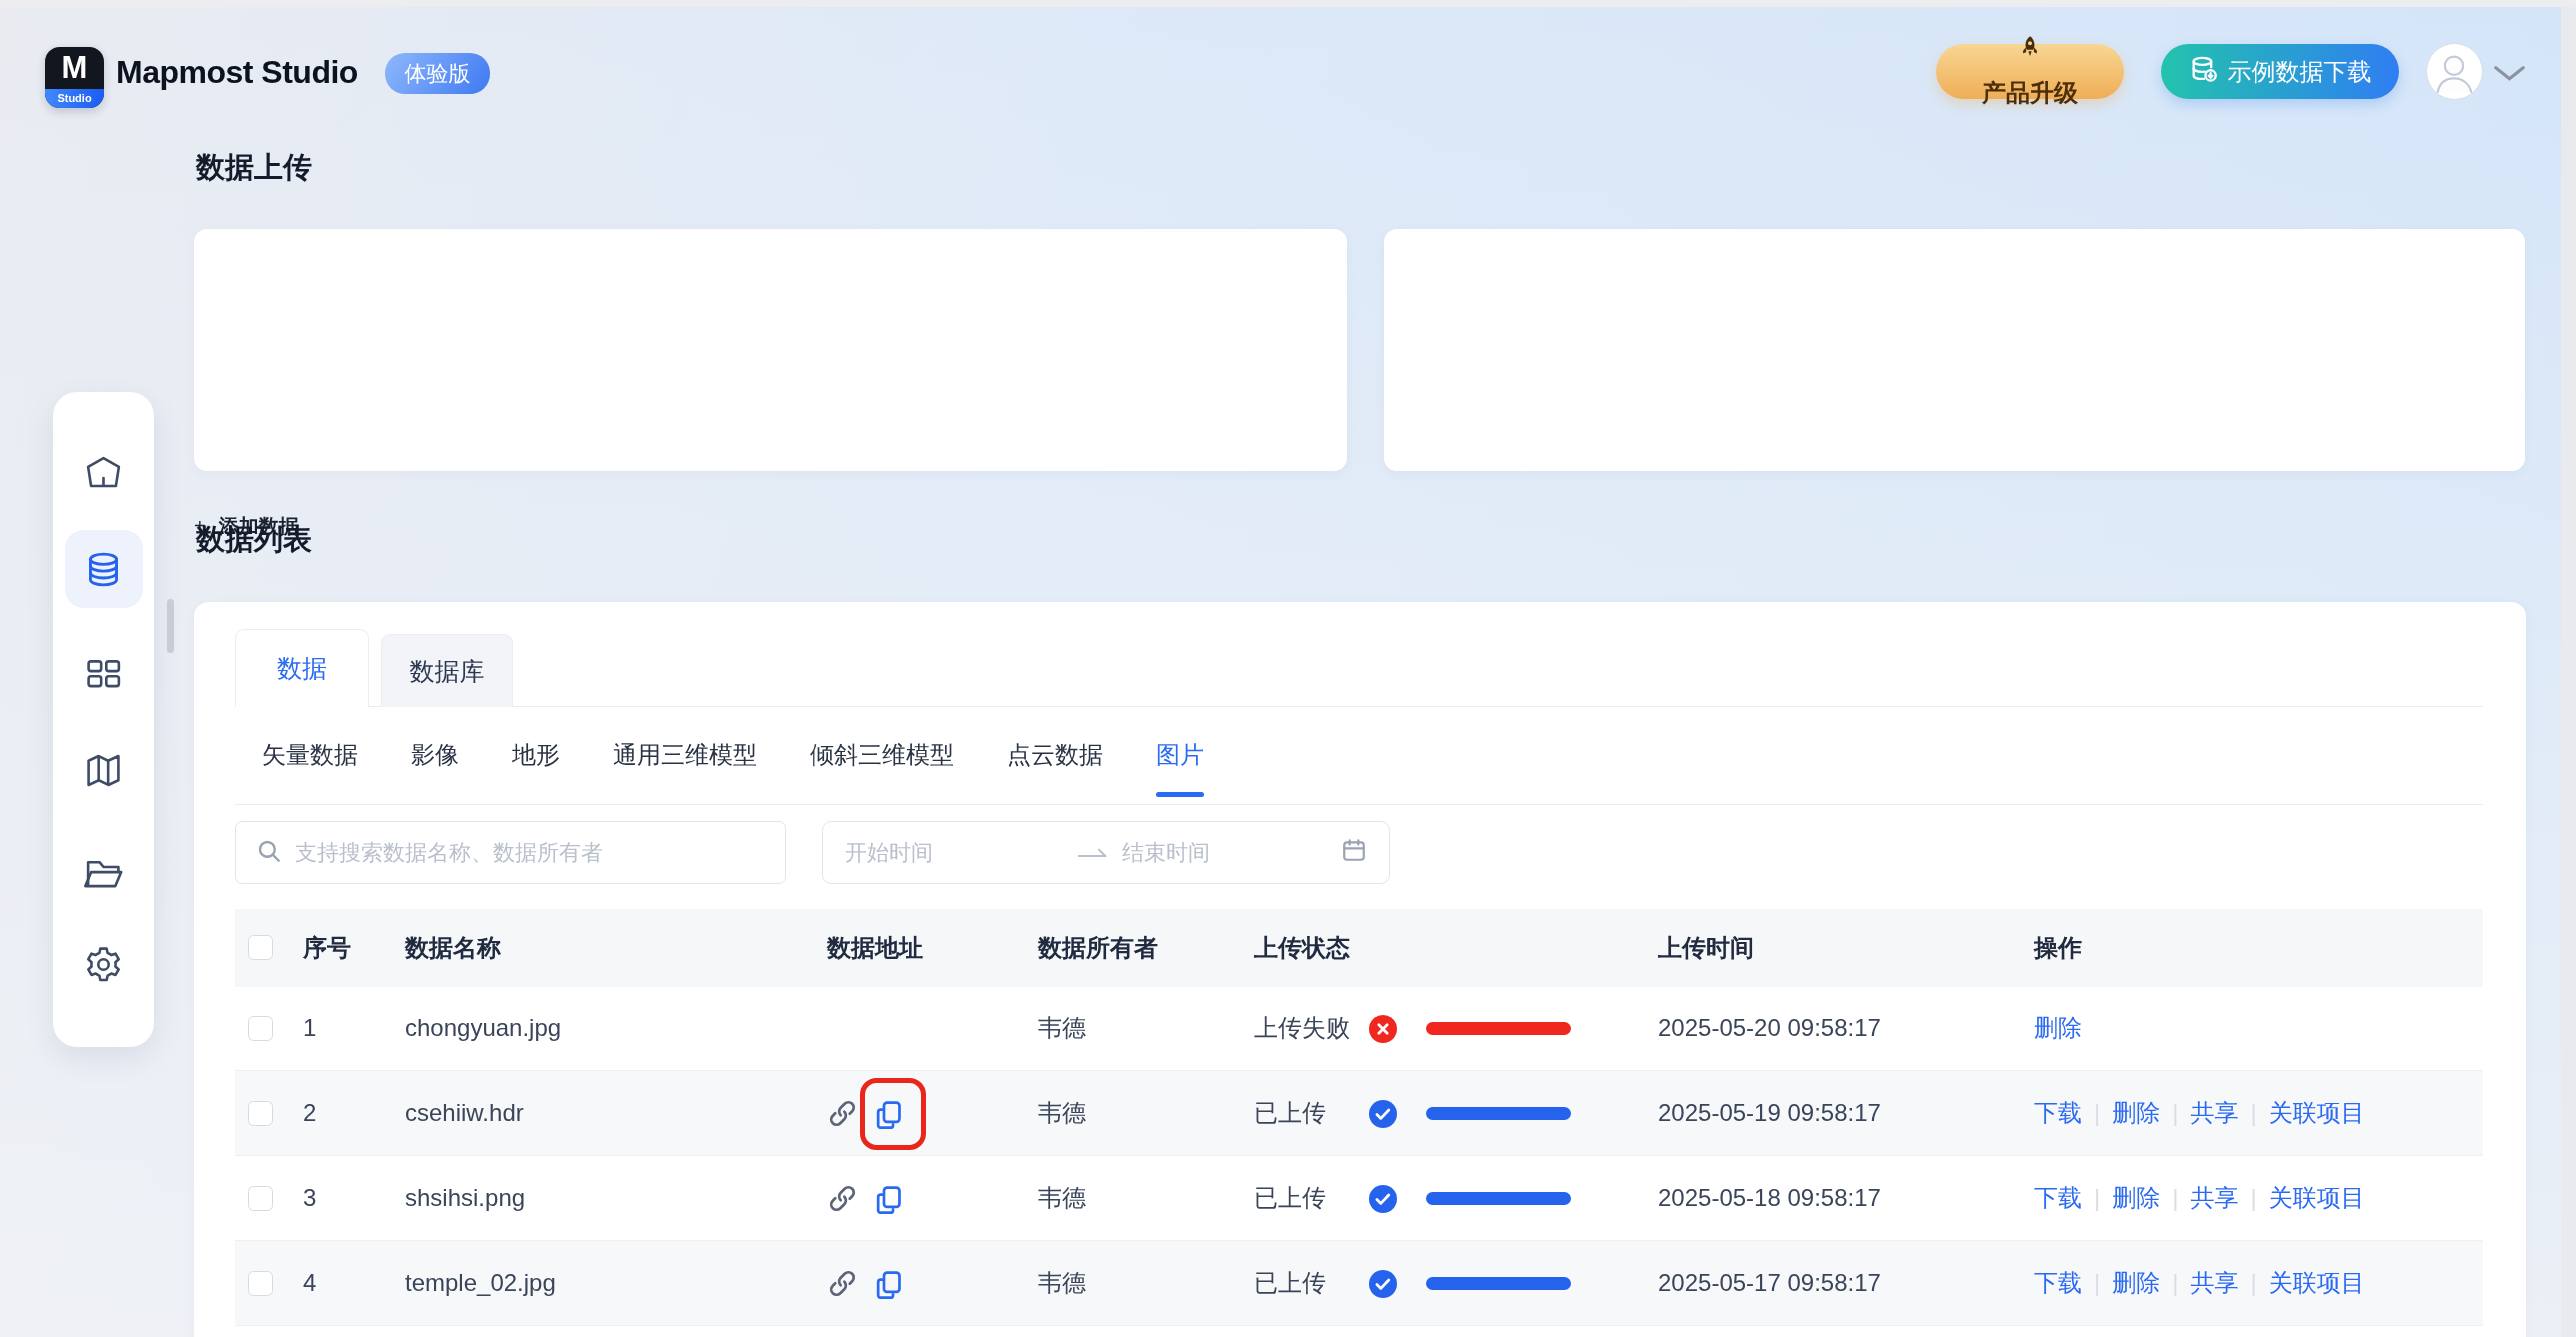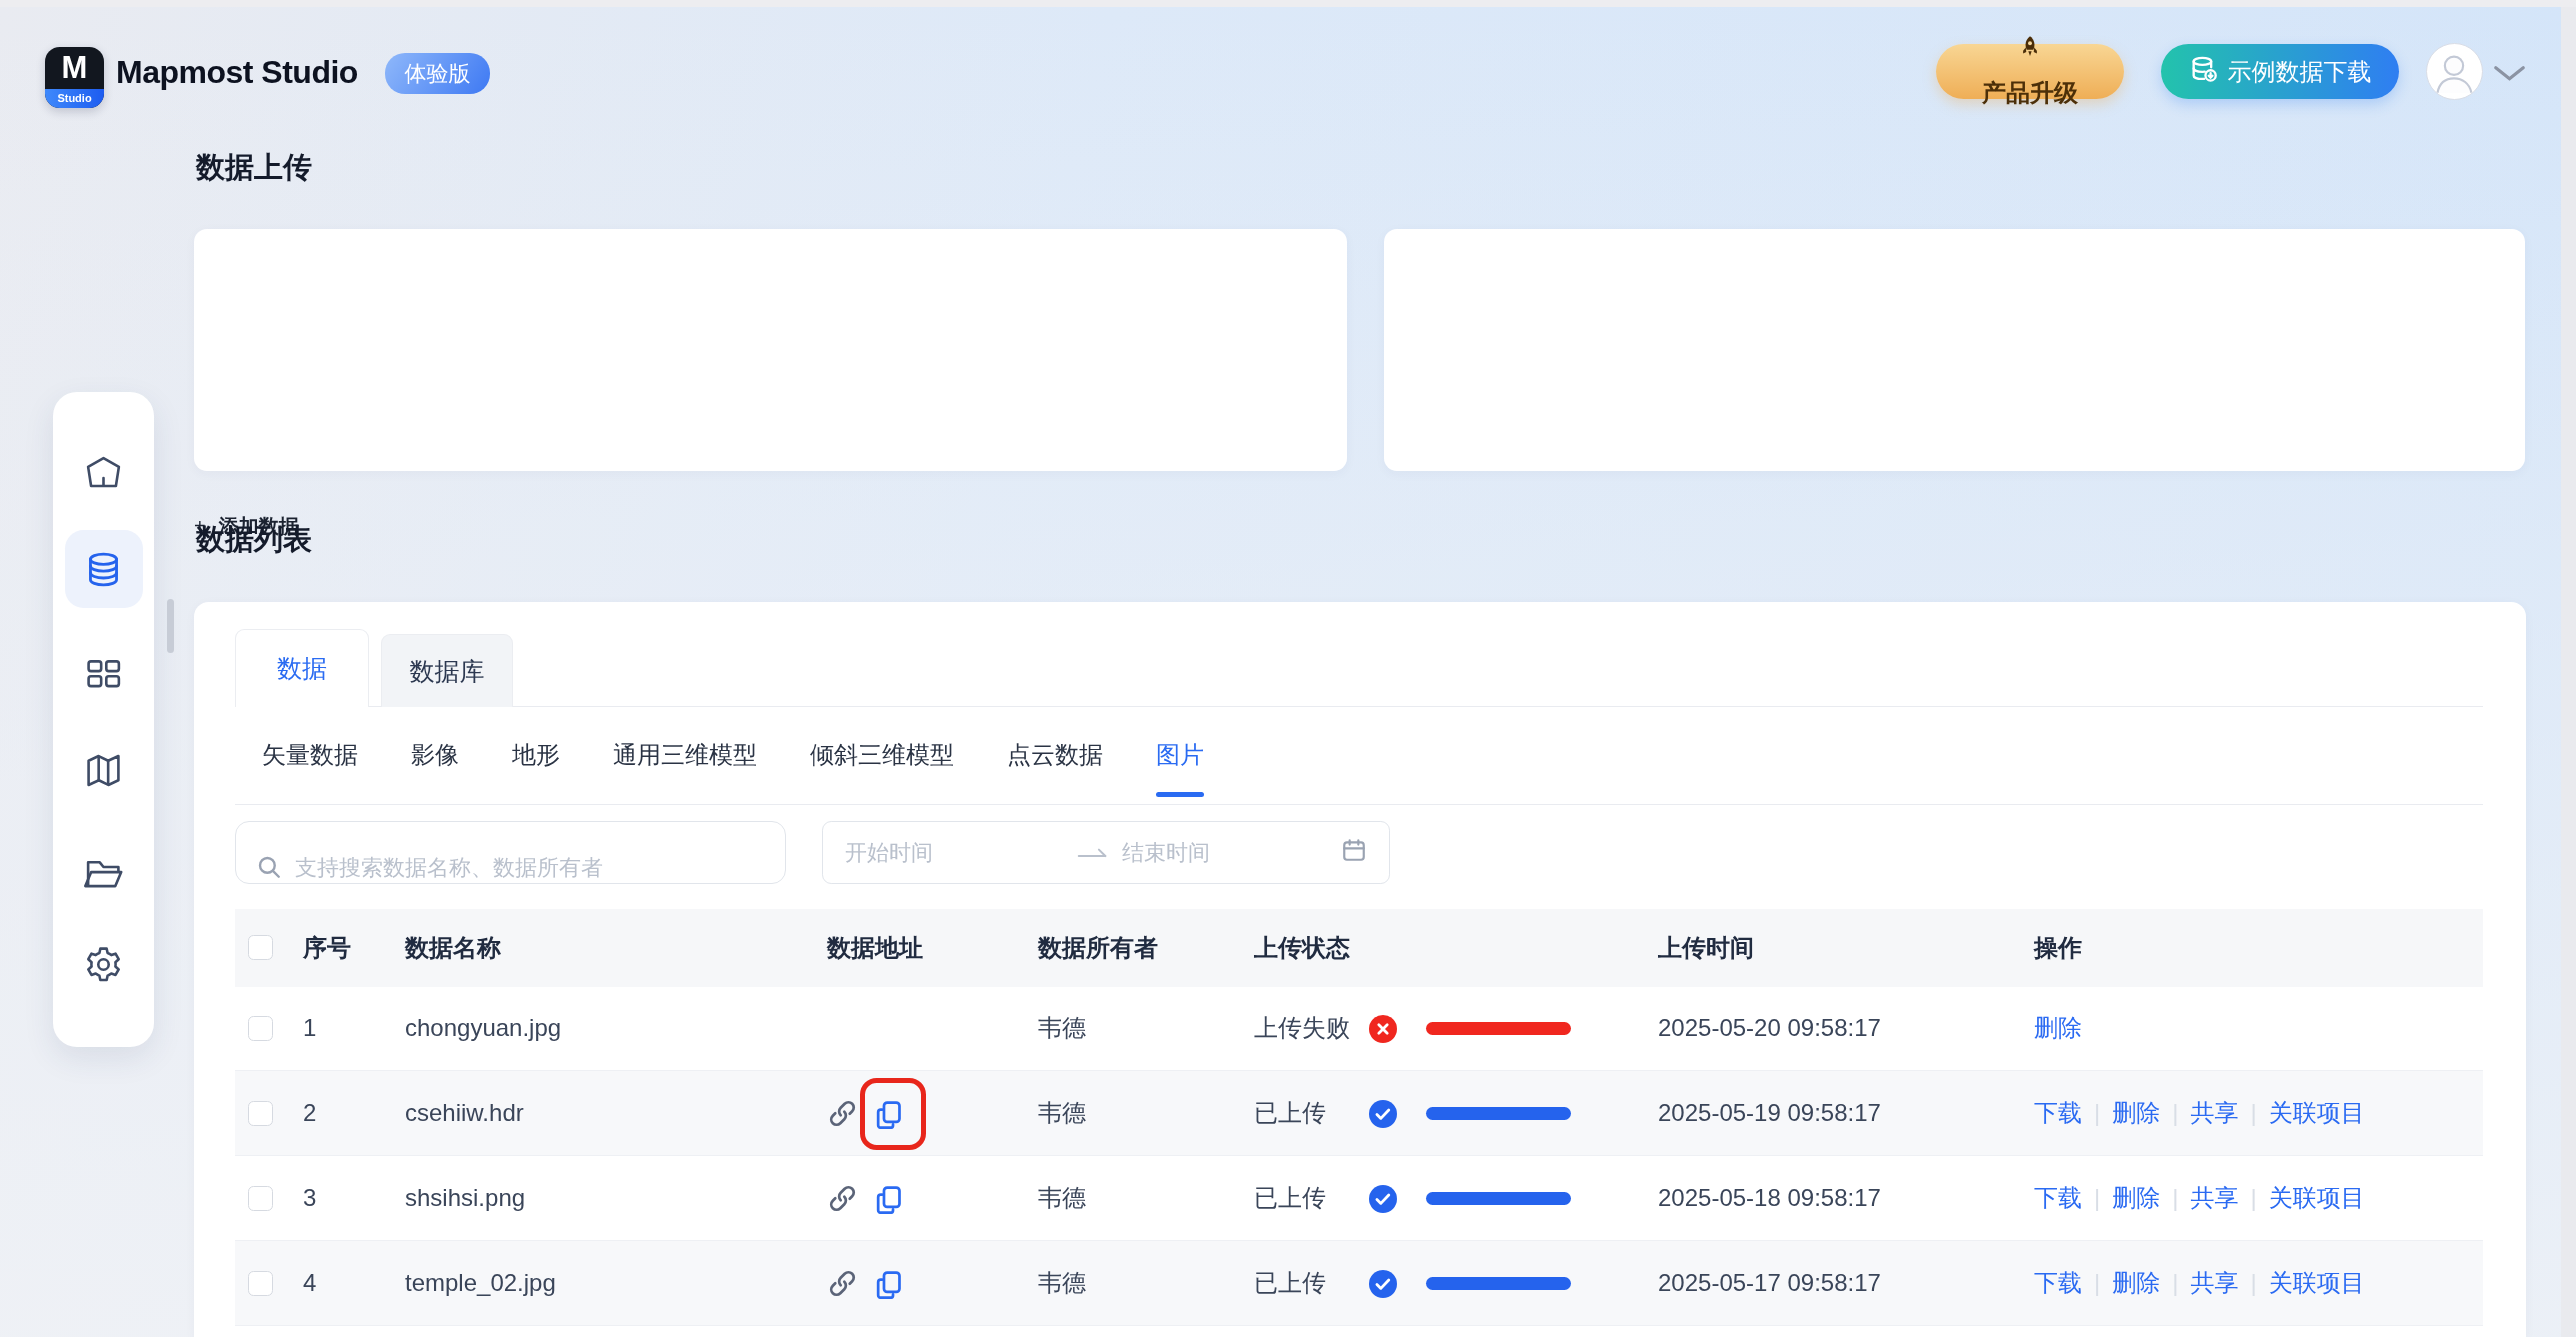--- a/index.html
+++ b/index.html
@@ -55,22 +55,22 @@
   .tab{position:absolute;display:flex;align-items:center;justify-content:center;font-size:25px;cursor:pointer;
        border:0.9px solid #ebedf1;border-bottom:none;border-radius:9.2px 9.2px 0 0;box-sizing:border-box;}
   .tab.active{left:235px;top:629px;width:134px;height:78px;background:#fff;color:#2a6bf2;z-index:2;}
   .tab.inactive{left:381px;top:634px;width:132px;height:73px;background:#f2f4f7;color:#2c3850;}
   .subtabs{left:262px;top:734px;height:42px;display:flex;gap:53px;font-size:24px;color:#2a3344;}
   .subtab{position:relative;line-height:42px;cursor:pointer;white-space:nowrap;}
   .subtab.active{color:#2a6bf2;}
   .subtab.active::after{content:"";position:absolute;left:0;right:0;top:58px;height:4.6px;border-radius:2.8px;background:#2a6bf2;}
   .divider2{left:235px;top:804px;width:2248px;height:0.9px;background:#e9ebf0;}
   
-  .searchbox{left:235px;top:821px;width:551px;height:63px;border:1.4px solid #e1e5eb;border-radius:14px;
-             background:#fff;display:flex;align-items:flex-end;padding-left:20px;box-sizing:border-box;}
+  .searchbox{left:235px;top:821px;width:551px;height:63px;border:1.4px solid #e1e5eb;border-radius:7px;
+             background:#fff;display:flex;align-items:center;padding-left:20px;box-sizing:border-box;}
   .searchbox .ph{font-size:22px;color:#b9c0cc;margin-left:13px;}
   .datebox{left:822px;top:821px;width:568px;height:63px;border:1.4px solid #e1e5eb;border-radius:9.2px;
            background:#fff;display:flex;align-items:center;padding:4px 22px;box-sizing:border-box;font-size:22px;color:#b9c0cc;}
   .datebox .start{width:231px;}
   .datebox .end{margin-left:13px;flex:1;}
   
   .thead{left:235px;top:909px;width:2248px;height:78px;background:#f6f7f9;}
   .rows{left:235px;top:986px;width:2248px;}
   .trow{position:relative;height:85px;border-bottom:0.9px solid #eef0f4;box-sizing:border-box;}
   .trow.even{background:#f7f8fa;}

